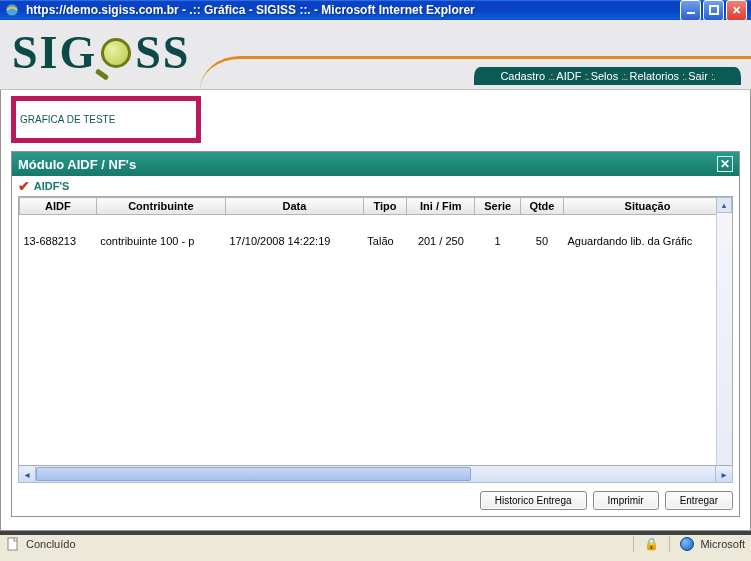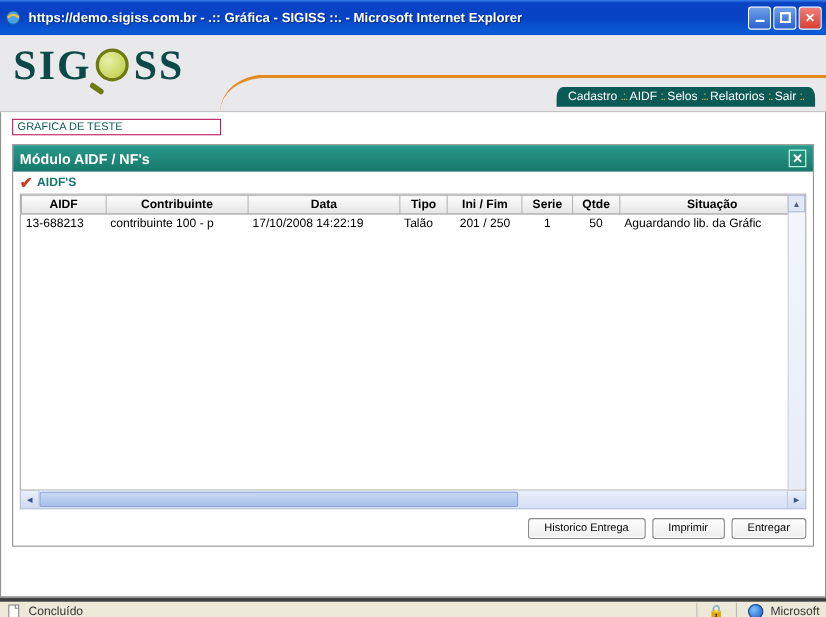--- a/index.html
+++ b/index.html
@@ -1,53 +1,53 @@
 <!DOCTYPE html>
 <html><head>
 <meta charset="utf-8">
 <style>
 * { box-sizing: border-box; margin: 0; padding: 0; }
 body { font-family: Tahoma, Arial, sans-serif; font-size: 11px; background: #ece9d8; width: 751px; height: 561px; overflow: hidden; }
 
 
-.titlebar { height: 32px; background: linear-gradient(to bottom, #3a80ea 0%, #0842c5 8%, #0842c5 50%, #0a5cd7 95%, #0842c5 100%); display: flex; align-items: center; padding: 0 4px; color: #fff; }
+.titlebar { height: 20px; background: linear-gradient(to bottom, #3a80ea 0%, #0842c5 8%, #0842c5 50%, #0a5cd7 95%, #0842c5 100%); display: flex; align-items: center; padding: 0 4px; color: #fff; }
 .titlebar .ie-icon { width: 16px; height: 16px; margin-right: 6px; display:flex; align-items:center; justify-content:center; }
 .titlebar .title { flex: 1; font-weight: bold; font-size: 12px; text-shadow: 1px 1px 1px rgba(0,0,0,.35); }
 .win-btn { width: 21px; height: 21px; margin-left: 2px; border-radius: 3px; border: 1px solid #fff; display: flex; align-items: center; justify-content: center; color: #fff; font-weight: bold; font-size: 11px; }
 .win-min { background: linear-gradient(#6fa1e8,#2a5fd0); }
 .win-max { background: linear-gradient(#6fa1e8,#2a5fd0); }
 .win-close { background: linear-gradient(#f08079,#d83f2f); }
 
 
 .app-header { height: 70px; background: #e9e9ec; position: relative; overflow: hidden; border-bottom: 1px solid #bfbfbf; }
-.logo { position: absolute; left: 12px; top: 6px; font-family: Georgia, serif; font-weight: bold; font-size: 38px; color: #0c4a48; letter-spacing: 2px; }
+.logo { position: absolute; left: 12px; top: 6px; font-family: Georgia, serif; font-weight: bold; font-size: 46px; color: #0c4a48; letter-spacing: 2px; }
 .logo .iss { color: #0c4a48; }
 .logo-mag { display: inline-block; position: relative; width: 38px; height: 38px; vertical-align: middle; }
 .logo-mag .lens { position:absolute; width:30px; height:30px; border:3px solid #6e7b12; border-radius:50%; background: radial-gradient(circle at 35% 35%, #e8f0a8, #b8cc40); top:0; left:4px;}
 .logo-mag .handle { position:absolute; width:14px; height:5px; background:#6e7b12; transform: rotate(35deg); bottom:-1px; left:-2px; border-radius:2px;}
 .swoosh { position:absolute; left:200px; top:36px; width:560px; height:34px; border-top:3px solid #e28a1f; border-top-left-radius: 40px 34px; }
-.header-menu { position:absolute; right:10px; bottom:4px; background:#0c5a56; color:#fff; padding:3px 10px; border-radius: 6px 6px 0 0 / 10px 10px 0 0; font-size:11px; }
+.header-menu { position:absolute; right:10px; bottom:4px; background:#0c5a56; color:#fff; padding:3px 26px; border-radius: 6px 6px 0 0 / 10px 10px 0 0; font-size:11px; }
 .header-menu .dots { color:#d6b24a; letter-spacing: -1px; }
 
 
 .content { background: #fff; height: calc(561px - 28px - 70px - 22px); padding: 6px 10px 10px; position: relative; border: 1px solid #939393; border-top:none; }
-.mini-label { border: 1px solid #be185d; color:#0c5a56; font-size:10px; padding:1px 4px; display:inline-block; margin-bottom:8px; min-width: 190px;}
+.mini-label { border: 5px solid #be185d; color:#0c5a56; font-size:10px; padding:13px 4px; display:inline-block; margin-bottom:8px; min-width: 190px;}
 
 
 .module { border: 1px solid #939393; background:#fff; }
 .module-title { background:#1f8a7a; background: linear-gradient(to bottom,#2a9a8a,#16786a); color:#fff; font-weight:bold; padding:4px 6px; display:flex; justify-content:space-between; align-items:center; font-size:13px;gap:40px;}
 .module-title .close-x { width:16px; height:16px; border:1px solid #cfe; display:flex; align-items:center; justify-content:center; font-size:12px; }
 .subheader { padding:2px 6px; color:#16786a; font-weight:bold; display:flex; align-items:center; gap:4px;}
 .subheader .check { color:#cc3a1f; font-size:14px;}
 
 
 .grid-wrap { margin:0 6px; border:1px solid #aaa; height: 270px; background:#fff; position:relative; overflow:hidden;}
 table { border-collapse: collapse; width: 100%; font-size:11px;}
 th { background: linear-gradient(#fcfcfc,#e5e5e5); border:1px solid #b5b5b5; padding:2px 4px; font-weight:bold; text-align:center;}
-td { padding:2px 4px; white-space:nowrap; text-align:center;}
+td { padding:20px 4px; white-space:nowrap; text-align:center;}
 td.l { text-align:left; }
 .scroll-gutter { position:absolute; top:0; right:0; width:16px; bottom:0; background: linear-gradient(#f4f6fb,#e8ecf6); border-left:1px solid #c8cddb;}
 .scroll-up { position:absolute; top:0; right:0; width:16px; height:16px; background:#dfe6f4; border:1px solid #b0bbd6; display:flex; align-items:center; justify-content:center; font-size:9px; color:#4b5d8a;}
 
 
 .hscroll { height:17px; margin:0 6px 4px; border:1px solid #b0bbd6; border-top:none; background:#eef2fb; display:flex; align-items:stretch;}
 .hscroll .btn { width:17px; background:linear-gradient(#eaf0fb,#cfdaf2); border-right:1px solid #b0bbd6; display:flex; align-items:center; justify-content:center; color:#3a5690; font-size:10px;}
 .hscroll .btn:last-child { border-right:none; border-left:1px solid #b0bbd6;}
 .hscroll .track { flex:1; background: linear-gradient(#e9effb,#d6e0f5); position:relative;}
 .hscroll .thumb { position:absolute; top:1px; bottom:1px; left:0; width:64%; background: linear-gradient(#c9d7f4,#a8bfec); border:1px solid #8aa3d9; border-radius:2px;}

